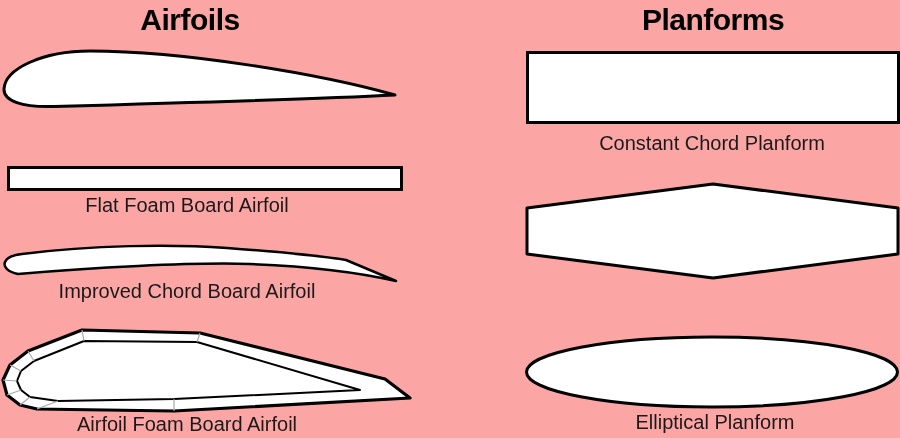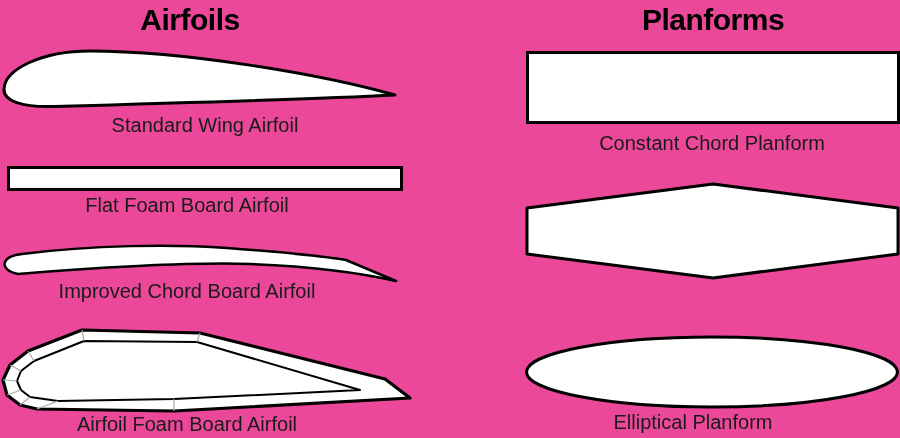--- a/index.html
+++ b/index.html
@@ -1,21 +1,21 @@
 <!DOCTYPE html>
 <html><head>
 <meta charset="utf-8">
 <style>
   * { margin: 0; padding: 0; box-sizing: border-box; }
   html, body { background: #ffffff; }
   #canvas {
     position: relative;
     width: 900px;
     height: 438px;
-    background: #ec4899;
+    background: #fca5a5;
     font-family: "Liberation Sans", sans-serif;
     color: #000000;
     overflow: hidden;
   }
   .col-title {
     position: absolute;
     width: 260px;
     text-align: center;
     font-size: 30px;
     font-weight: 700;
@@ -39,21 +39,20 @@
 
 <div id="canvas">
 
   <div class="col-title" style="left:60px; top:3px;">Airfoils</div>
 
   <div class="col-title" style="left:583px; top:3px;">Planforms</div>
 
   <svg class="shape-svg" style="left:2px; top:48px;" width="396" height="62" viewBox="0 0 396 62">
     <path d="M 393 47 C 318 26 182 3 88 3 C 40 3 3 21 2 41 C 1.5 53 20 59.5 52 58.5 C 162 55.5 318 51 393 47 Z" fill="#ffffff" stroke="#000000" stroke-width="3" stroke-linejoin="round"></path>
   </svg>
-  <div class="shape-label" style="left:55px; top:113px;">Standard Wing Airfoil</div>
 
   <svg class="shape-svg" style="left:7px; top:166px;" width="396" height="25" viewBox="0 0 396 25">
     <rect x="1.5" y="1.5" width="393" height="22" fill="#ffffff" stroke="#000000" stroke-width="3"></rect>
   </svg>
   <div class="shape-label" style="left:37px; top:193px;">Flat Foam Board Airfoil</div>
 
   <svg class="shape-svg" style="left:2px; top:243px;" width="398" height="42" viewBox="0 0 398 42">
     <path d="M 20 11 C 90 2 170 1 225 5 C 278 9 326 14 344 17 L 394 38 C 355 29 300 23 248 21 C 190 19 85 25 16 31 C 6 29 1 24 3 19 C 5 14 11 12 20 11 Z" fill="#ffffff" stroke="#000000" stroke-width="2.5" stroke-linejoin="round"></path>
   </svg>
   <div class="shape-label" style="left:37px; top:279px;">Improved Chord Board Airfoil</div>
@@ -83,15 +82,15 @@
   </svg>
   <div class="shape-label" style="left:562px; top:131px;">Constant Chord Planform</div>
 
   <svg class="shape-svg" style="left:525px; top:182px;" width="375" height="98" viewBox="0 0 375 98">
     <polygon points="2,26 188,2 373,26 373,72 188,96 2,72" fill="#ffffff" stroke="#000000" stroke-width="3" stroke-linejoin="round"></polygon>
   </svg>
 
   <svg class="shape-svg" style="left:524px; top:335px;" width="376" height="74" viewBox="0 0 376 74">
     <ellipse cx="188" cy="37" rx="185.5" ry="35" fill="#ffffff" stroke="#000000" stroke-width="3"></ellipse>
   </svg>
-  <div class="shape-label" style="left:543px; top:410px;">Elliptical Planform</div>
+  <div class="shape-label" style="left:565px; top:410px;">Elliptical Planform</div>
 
 </div>
 
 </body></html>

